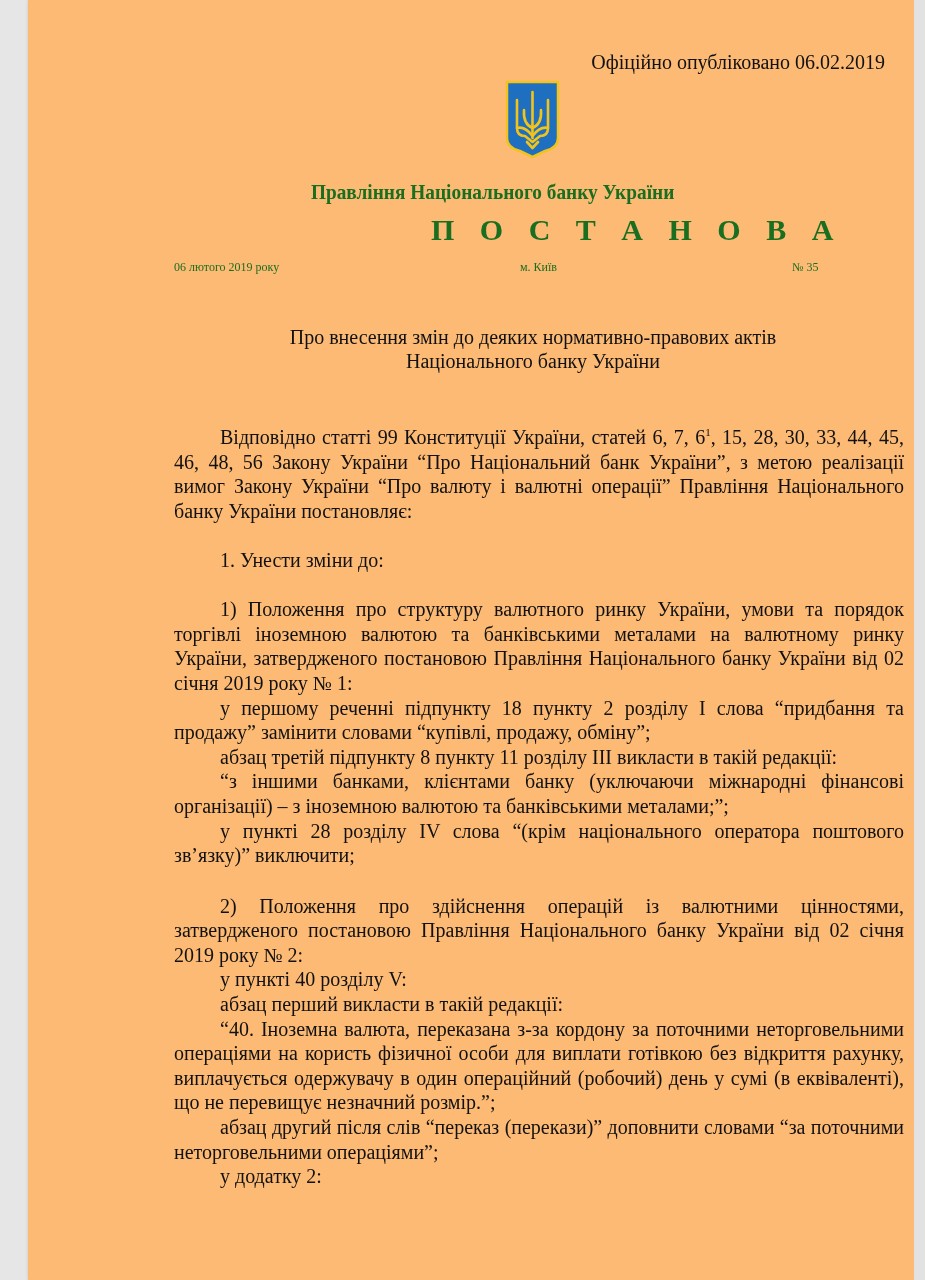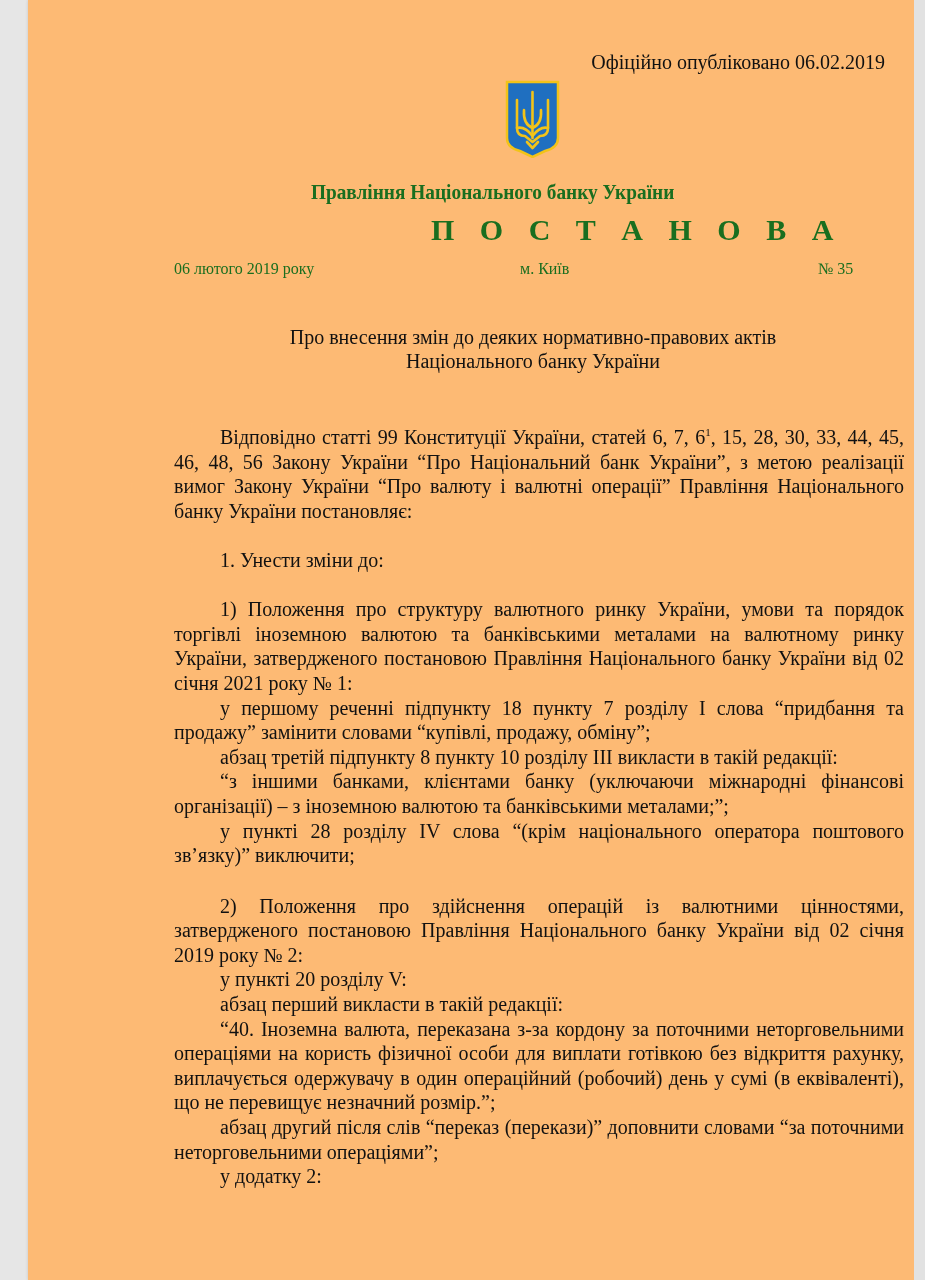--- a/index.html
+++ b/index.html
@@ -15,24 +15,24 @@
     box-shadow:0 0 3px rgba(0,0,0,0.15);
     margin-left:24px;
   }
   .rightbar { position:absolute; right:0; top:0; width:11px; height:1280px; background:#e2e2e2; }
   .abs { position:absolute; }
   .pub { right:53px; top:51px; font-size:20px; }
   .emblem { left:477px; top:80px; width:55px; height:78px; }
   .green { color:#1a6e1f; }
   .org { left:0; width:1010px; top:180px; text-align:center; font-weight:bold; font-size:21px; font-family:"Liberation Serif", serif; transform:scaleX(0.92); transform-origin:left; }
   .post { left:403px; top:213px; font-weight:bold; font-size:30px; letter-spacing:9px; }
-  .meta { top:260px; font-size:16px; }
+  .meta { top:260px; font-size:12px; }
   .date { left:146px; }
   .city { left:492px; }
-  .num { left:790px;text-align:right; }
+  .num { left:764px;text-align:right; }
   .title { left:0; width:1010px; top:325px; text-align:center; font-size:20px; line-height:24px; }
   .body {
     position:absolute; left:146px; top:425px; width:730px;
     font-size:20px; line-height:24.6px; text-align:justify;
   }
   .body p { margin:0; text-indent:46px; }
   .gap { height:24.6px; }
   .gap2 { height:26px; }
   sup { font-size:11px; line-height:0; }
   b { font-weight:normal; }
@@ -65,27 +65,27 @@
   <div class="abs title">
     <div>Про внесення змін до деяких нормативно-правових актів</div>
     <div>Національного банку України</div>
   </div>
 
   <div class="body">
     <p><span>Відповідно статті  99  Конституції України,  статей 6, 7, 6</span><sup>1</sup><span>, 15, 28, 30, 33, 44, 45, 46, 48, 56 Закону України “Про Національний банк України”, з метою реалізації вимог Закону України “Про валюту і валютні операції” Правління Національного банку України </span><b>постановляє</b><span>:</span></p>
     <div class="gap"></div>
     <p>1. Унести зміни до:</p>
     <div class="gap"></div>
-    <p>1) Положення про структуру валютного ринку України, умови та порядок торгівлі іноземною валютою та банківськими металами на валютному ринку України, затвердженого постановою Правління Національного банку України від  02 січня 2021 року № 1:</p>
-    <p>у першому реченні підпункту 18 пункту 7 розділу I слова “придбання та продажу” замінити словами  “купівлі,  продажу, обміну”;</p>
-    <p>абзац третій підпункту 8 пункту 10 розділу III викласти в такій редакції:</p>
+    <p>1) Положення про структуру валютного ринку України, умови та порядок торгівлі іноземною валютою та банківськими металами на валютному ринку України, затвердженого постановою Правління Національного банку України від  02 січня 2019 року № 1:</p>
+    <p>у першому реченні підпункту 18 пункту 2 розділу I слова “придбання та продажу” замінити словами  “купівлі,  продажу, обміну”;</p>
+    <p>абзац третій підпункту 8 пункту 11 розділу III викласти в такій редакції:</p>
     <p>“з іншими банками, клієнтами банку (уключаючи міжнародні фінансові організації) – з іноземною валютою та банківськими металами;”;</p>
     <p>у пункті 28 розділу IV слова “(крім національного оператора поштового зв’язку)” виключити;</p>
     <div class="gap2"></div>
     <p>2) Положення про здійснення операцій із валютними цінностями, затвердженого постановою Правління Національного банку України від 02  січня 2019 року № 2:</p>
-    <p>у пункті 20 розділу V:</p>
+    <p>у пункті 40 розділу V:</p>
     <p>абзац перший викласти в такій редакції:</p>
     <p>“40. Іноземна валюта, переказана з-за кордону за поточними неторговельними операціями на користь фізичної особи для виплати готівкою без відкриття рахунку, виплачується одержувачу в один операційний (робочий) день у сумі (в еквіваленті), що не перевищує незначний розмір.”;</p>
     <p>абзац другий після слів “переказ (перекази)” доповнити словами “за поточними неторговельними операціями”;</p>
     <p>у додатку 2:</p>
   </div>
 </div>
 <div class="rightbar"></div>
 
 </body></html>

